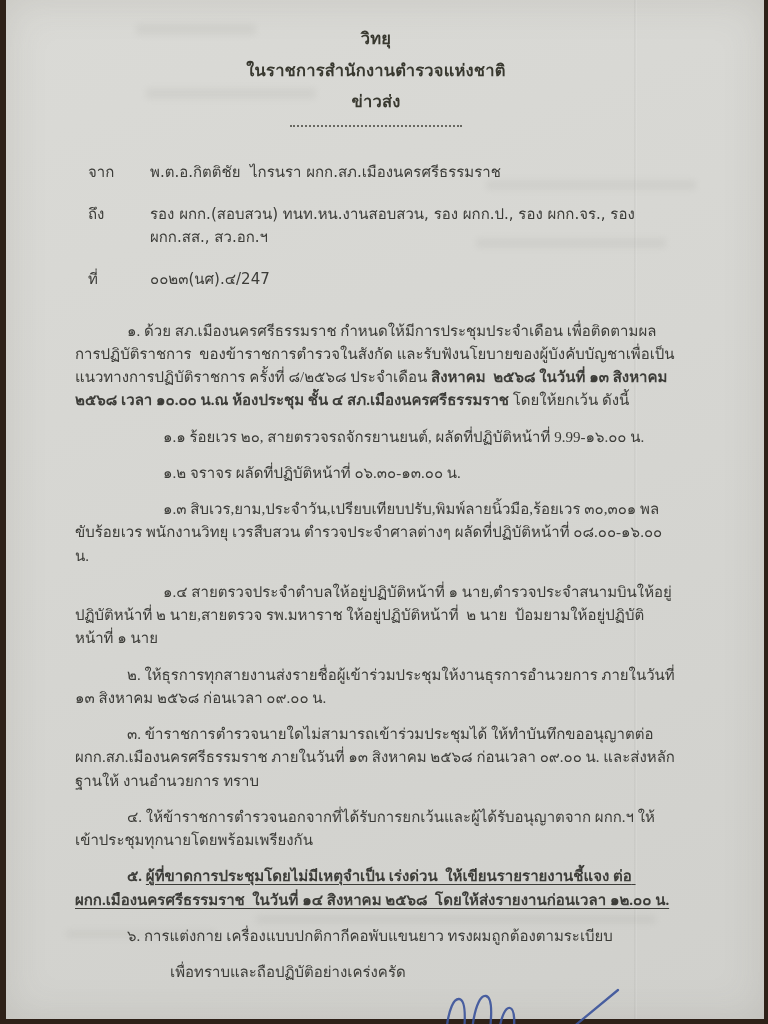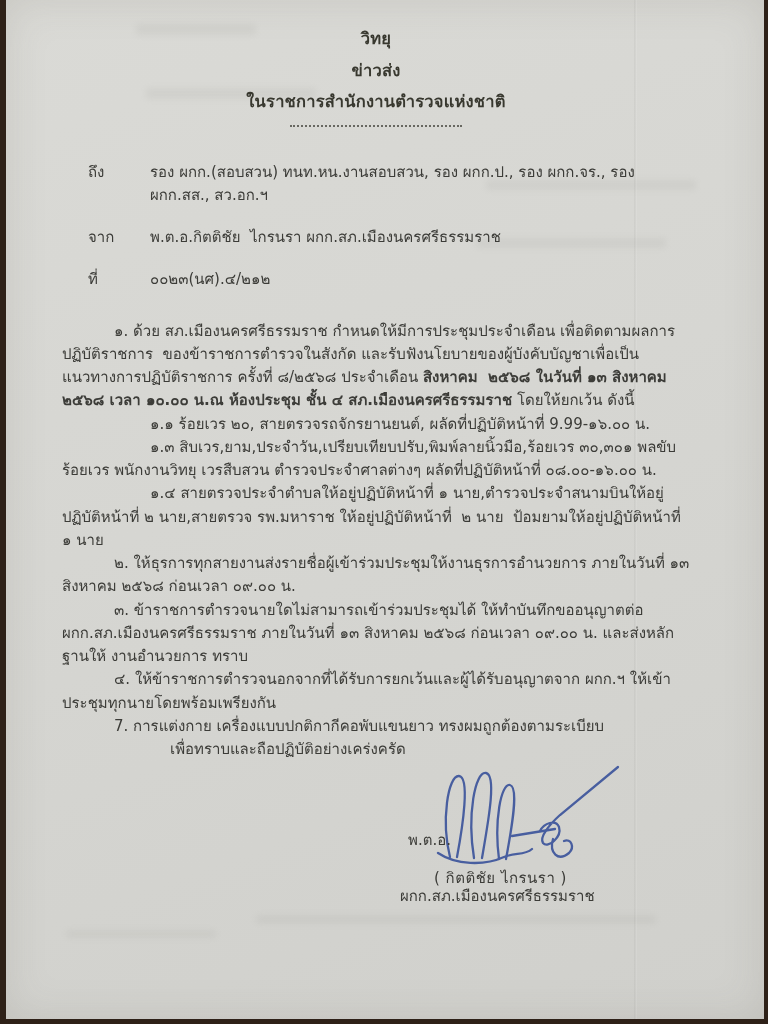--- a/index.html
+++ b/index.html
@@ -32,21 +32,21 @@
   .dotted-rule{
     width:172px;margin:10px auto 0 auto;height:0;
     border-bottom:2px dotted #55554e;opacity:.85;
   }
   .meta{margin:34px 0 0 26px;}
   .meta-row{display:flex;margin-bottom:19px;position:relative;white-space:pre-wrap;}
   .meta-label{width:62px;flex:0 0 62px;}
   .meta-value{flex:1;}
   .meta-date{position:absolute;left:332px;top:0;white-space:pre-wrap;}
   .body-block{margin-top:28px;}
-  .para{margin:0;white-space:pre-wrap;}
+  .para{margin:13px;white-space:pre-wrap;font-family:Liberation Serif, serif;}
   .para.ind1{text-indent:52px;}
   .para.ind2{text-indent:88px;}
   .b{font-weight:bold;}
   .u{text-decoration:underline;text-underline-offset:3px;}
   .closing{margin:0 0 0 108px;}
   .sig-block{position:relative;height:150px;margin:2px 0 0 330px;width:300px;}
   .sig-ink{position:absolute;left:30px;top:0;}
   .sig-rank{position:absolute;left:16px;top:66px;}
   .sig-name{position:absolute;left:42px;top:104px;letter-spacing:.5px;text-align:right;}
   .sig-pos{position:absolute;left:8px;top:122px;}
@@ -62,49 +62,51 @@
   <div class="ghost" style="left:470px;top:238px;width:190px;height:10px;"></div>
   <div class="ghost" style="left:250px;top:915px;width:400px;height:9px;"></div>
   <div class="ghost" style="left:60px;top:930px;width:150px;height:8px;"></div>
 
   <div class="crease"></div>
 
   <div class="content">
 
     <div class="hdr">
       <p class="hdr-line">วิทยุ</p>
+      <p class="hdr-line">ในราชการสำนักงานตำรวจแห่งชาติ</p>
       <p class="hdr-line">ข่าวส่ง</p>
-      <p class="hdr-line">ในราชการสำนักงานตำรวจแห่งชาติ</p>
       <div class="dotted-rule"></div>
     </div>
 
     <div class="meta">
       <div class="meta-row">
+        <span class="meta-label">จาก</span>
+        <span class="meta-value">พ.ต.อ.กิตติชัย  ไกรนรา ผกก.สภ.เมืองนครศรีธรรมราช</span>
+      </div>
+      <div class="meta-row">
         <span class="meta-label">ถึง</span>
         <span class="meta-value">รอง ผกก.(สอบสวน) ทนท.หน.งานสอบสวน, รอง ผกก.ป., รอง ผกก.จร., รอง ผกก.สส., สว.อก.ฯ</span>
       </div>
       <div class="meta-row">
-        <span class="meta-label">จาก</span>
-        <span class="meta-value">พ.ต.อ.กิตติชัย  ไกรนรา ผกก.สภ.เมืองนครศรีธรรมราช</span>
-      </div>
-      <div class="meta-row">
         <span class="meta-label">ที่</span>
-        <span class="meta-value">๐๐๒๓(นศ).๔/๒๑๒</span>
+        <span class="meta-value">๐๐๒๓(นศ).๔/247</span>
       </div>
     </div>
 
     <div class="body-block">
         <p class="para ind1"><span>๑. ด้วย สภ.เมืองนครศรีธรรมราช กำหนดให้มีการประชุมประจำเดือน เพื่อติดตามผลการปฏิบัติราชการ  ของข้าราชการตำรวจในสังกัด และรับฟังนโยบายของผู้บังคับบัญชาเพื่อเป็นแนวทางการปฏิบัติราชการ ครั้งที่ ๘/๒๕๖๘ ประจำเดือน </span><span class="b">สิงหาคม  ๒๕๖๘ ในวันที่ ๑๓ สิงหาคม  ๒๕๖๘ เวลา ๑๐.๐๐ น.ณ ห้องประชุม ชั้น ๔ สภ.เมืองนครศรีธรรมราช</span><span> โดยให้ยกเว้น ดังนี้</span></p>
         <p class="para ind2"><span>๑.๑ ร้อยเวร ๒๐, สายตรวจรถจักรยานยนต์, ผลัดที่ปฏิบัติหน้าที่ 9.99-๑๖.๐๐ น.</span></p>
+        <p class="para ind2"><span>๑.๒ จราจร ผลัดที่ปฏิบัติหน้าที่ ๐๖.๓๐-๑๓.๐๐ น.</span></p>
         <p class="para ind2"><span>๑.๓ สิบเวร,ยาม,ประจำวัน,เปรียบเทียบปรับ,พิมพ์ลายนิ้วมือ,ร้อยเวร ๓๐,๓๐๑ พลขับร้อยเวร พนักงานวิทยุ เวรสืบสวน ตำรวจประจำศาลต่างๆ ผลัดที่ปฏิบัติหน้าที่ ๐๘.๐๐-๑๖.๐๐ น.</span></p>
         <p class="para ind2"><span>๑.๔ สายตรวจประจำตำบลให้อยู่ปฏิบัติหน้าที่ ๑ นาย,ตำรวจประจำสนามบินให้อยู่ปฏิบัติหน้าที่ ๒ นาย,สายตรวจ รพ.มหาราช ให้อยู่ปฏิบัติหน้าที่  ๒ นาย  ป้อมยามให้อยู่ปฏิบัติหน้าที่ ๑ นาย</span></p>
         <p class="para ind1"><span>๒. ให้ธุรการทุกสายงานส่งรายชื่อผู้เข้าร่วมประชุมให้งานธุรการอำนวยการ ภายในวันที่ ๑๓ สิงหาคม ๒๕๖๘ ก่อนเวลา ๐๙.๐๐ น.</span></p>
         <p class="para ind1"><span>๓. ข้าราชการตำรวจนายใดไม่สามารถเข้าร่วมประชุมได้ ให้ทำบันทึกขออนุญาตต่อ ผกก.สภ.เมืองนครศรีธรรมราช ภายในวันที่ ๑๓ สิงหาคม ๒๕๖๘ ก่อนเวลา ๐๙.๐๐ น. และส่งหลักฐานให้ งานอำนวยการ ทราบ</span></p>
         <p class="para ind1"><span>๔. ให้ข้าราชการตำรวจนอกจากที่ได้รับการยกเว้นและผู้ได้รับอนุญาตจาก ผกก.ฯ ให้เข้าประชุมทุกนายโดยพร้อมเพรียงกัน</span></p>
-        <p class="para ind1"><span>7. การแต่งกาย เครื่องแบบปกติกากีคอพับแขนยาว ทรงผมถูกต้องตามระเบียบ</span></p>
+        <p class="para ind1"><span class="b">๕. </span><span class="b u">ผู้ที่ขาดการประชุมโดยไม่มีเหตุจำเป็น เร่งด่วน  ให้เขียนรายรายงานชี้แจง ต่อ ผกก.เมืองนครศรีธรรมราช  ในวันที่ ๑๔ สิงหาคม ๒๕๖๘  โดยให้ส่งรายงานก่อนเวลา ๑๒.๐๐ น.</span></p>
+        <p class="para ind1"><span>๖. การแต่งกาย เครื่องแบบปกติกากีคอพับแขนยาว ทรงผมถูกต้องตามระเบียบ</span></p>
       </div>
 
     <p class="closing">เพื่อทราบและถือปฏิบัติอย่างเคร่งครัด</p>
 
     <div class="sig-block">
       <svg class="sig-ink" width="220" height="110" viewBox="0 0 220 110">
         <g fill="none" stroke="#3d559c" stroke-width="2.3" stroke-linecap="round" opacity="0.92">
           <path d="M28,94 C19,58 26,12 37,13 C48,14 41,62 35,94"></path>
           <path d="M52,95 C45,52 53,8 64,10 C75,12 66,60 60,95"></path>
           <path d="M77,96 C72,58 79,20 88,22 C97,24 90,64 84,96"></path>

